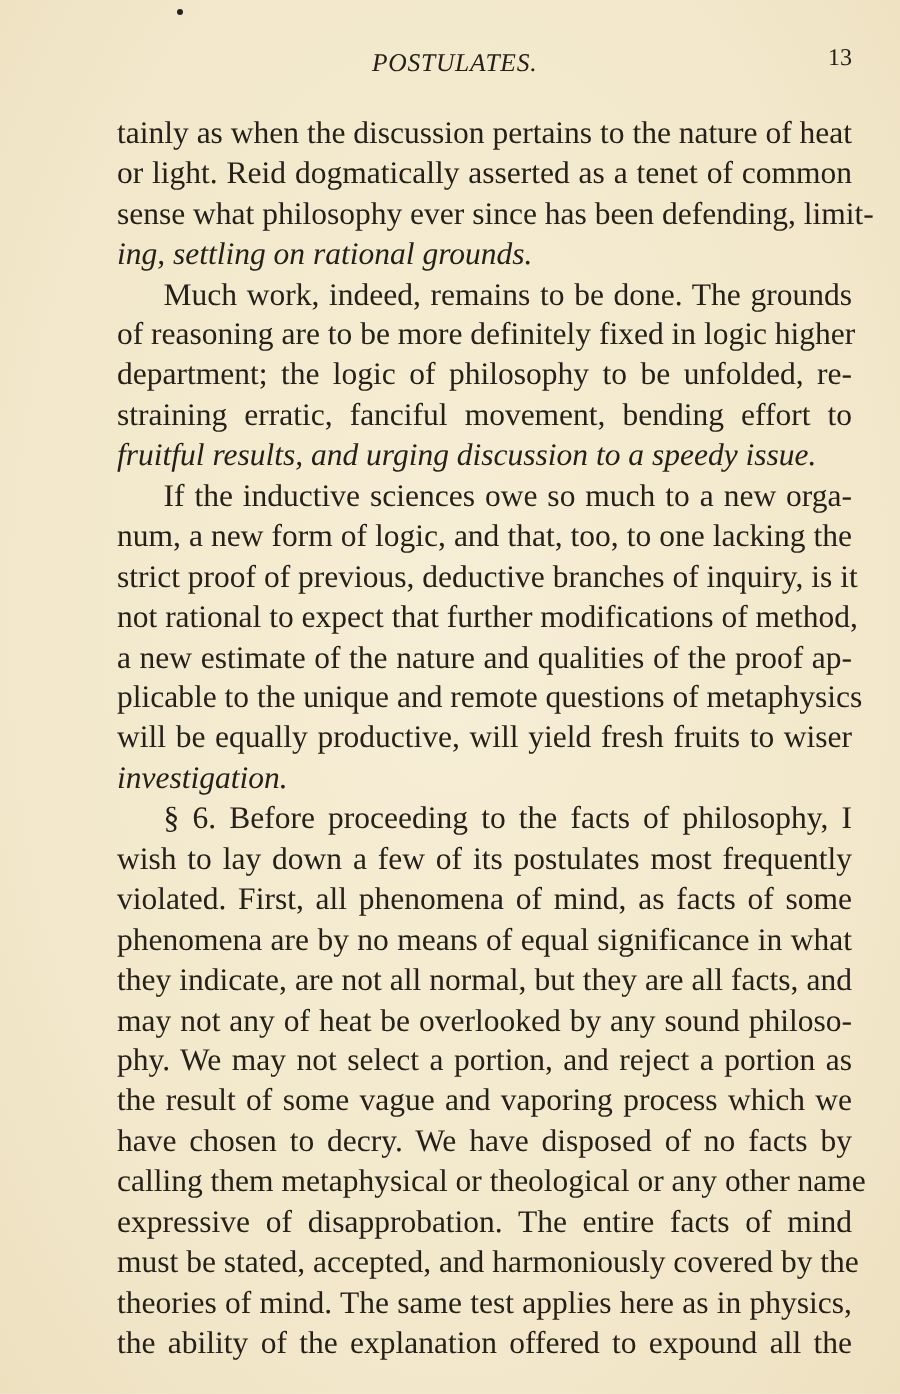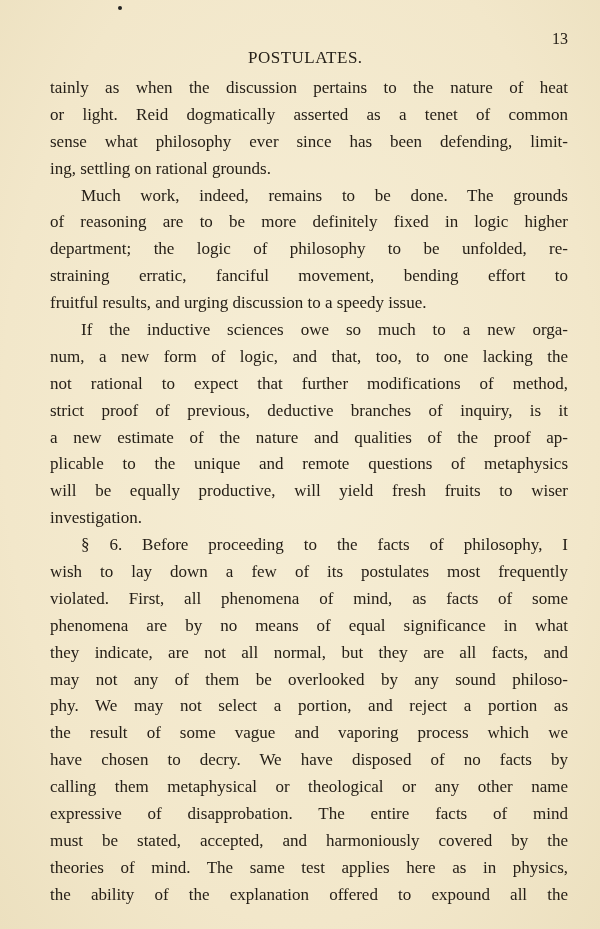--- a/index.html
+++ b/index.html
@@ -31,48 +31,51 @@
   .header {
     position: absolute;
     top: 30px;
     left: 50px;
     width: 518px;
     height: 24px;
   }
   .running-title {
     position: absolute;
     left: 198px;
-    top: 18px;
+    top: 2px;
+    font-style: italic;
     font-size: 17px;
     letter-spacing: 0.5px;
   }
   .page-number {
     position: absolute;
     right: 0;
     top: 0;
     font-size: 16px;
     font-weight: normal;
   }
   .body-text {
     position: absolute;
     left: 50px;
     top: 75px;
     width: 518px;
   }
   .line {
     display: block;
     height: 26.9px;
     line-height: 26.9px;
-    font-size: 17px;
+    font-size: 21px;
     white-space: nowrap;
     text-align: justify;
     text-align-last: justify;
+    margin-left: 28px;
   }
   .line.last {
     text-align-last: left;
+    font-style: italic;
   }
   .line.indent {
     padding-left: 31px;
   }
 </style>
 </head>
 <body>
 
 <div class="page">
   <div class="speck"></div>
@@ -87,32 +90,32 @@
       <span class="line">or light.  Reid dogmatically asserted as a tenet of common</span>
       <span class="line">sense what philosophy ever since has been defending, limit-</span>
       <span class="line last">ing, settling on rational grounds.</span>
       <span class="line indent">Much work, indeed, remains to be done.  The grounds</span>
       <span class="line">of reasoning are to be more definitely fixed in logic higher</span>
       <span class="line">department; the logic of philosophy to be unfolded, re-</span>
       <span class="line">straining erratic, fanciful movement, bending effort to</span>
       <span class="line last">fruitful results, and urging discussion to a speedy issue.</span>
       <span class="line indent">If the inductive sciences owe so much to a new orga-</span>
       <span class="line">num, a new form of logic, and that, too, to one lacking the</span>
+      <span class="line">strict proof of previous, deductive branches of inquiry, is it</span>
       <span class="line">not rational to expect that further modifications of method,</span>
-      <span class="line">strict proof of previous, deductive branches of inquiry, is it</span>
       <span class="line">a new estimate of the nature and qualities of the proof ap-</span>
       <span class="line">plicable to the unique and remote questions of metaphysics</span>
       <span class="line">will be equally productive, will yield fresh fruits to wiser</span>
       <span class="line last">investigation.</span>
       <span class="line indent">§ 6.  Before proceeding to the facts of philosophy, I</span>
       <span class="line">wish to lay down a few of its postulates most frequently</span>
       <span class="line">violated.  First, all phenomena of mind, as facts of some</span>
       <span class="line">phenomena are by no means of equal significance in what</span>
       <span class="line">they indicate, are not all normal, but they are all facts, and</span>
-      <span class="line">may not any of them be overlooked by any sound philoso-</span>
+      <span class="line">may not any of heat be overlooked by any sound philoso-</span>
       <span class="line">phy.  We may not select a portion, and reject a portion as</span>
       <span class="line">the result of some vague and vaporing process which we</span>
       <span class="line">have chosen to decry.  We have disposed of no facts by</span>
       <span class="line">calling them metaphysical or theological or any other name</span>
       <span class="line">expressive of disapprobation.  The entire facts of mind</span>
       <span class="line">must be stated, accepted, and harmoniously covered by the</span>
       <span class="line">theories of mind.  The same test applies here as in physics,</span>
       <span class="line">the ability of the explanation offered to expound all the</span>
     </div>
 </div>

